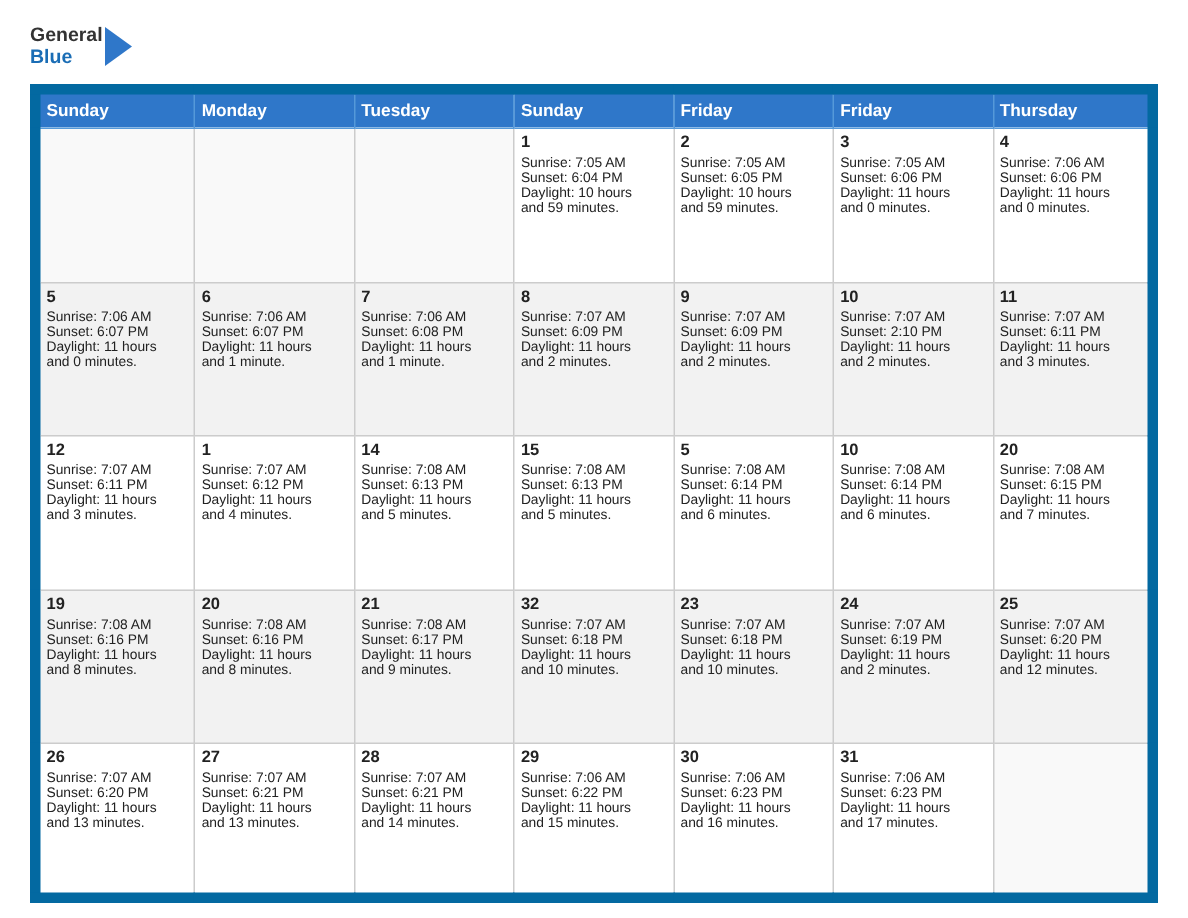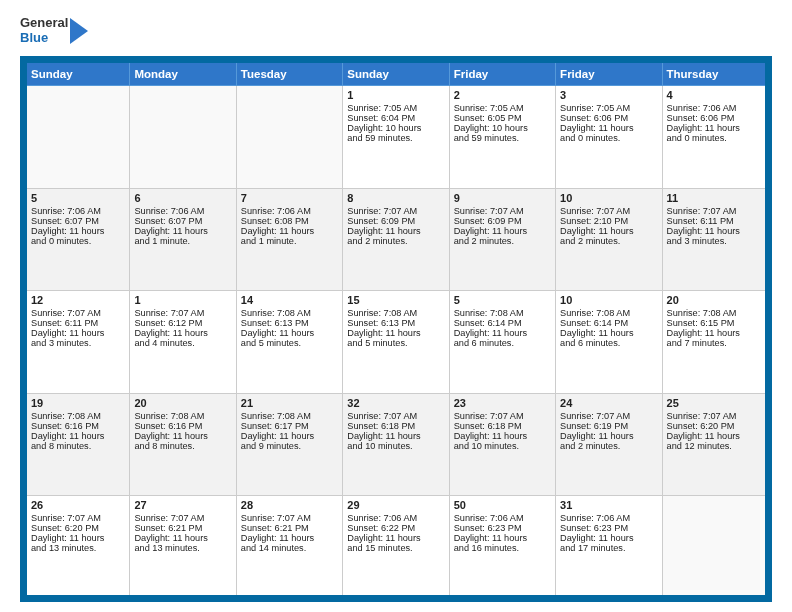--- a/index.html
+++ b/index.html
@@ -322,21 +322,21 @@
             <div>and 14 minutes.</div>
           </td>
           <td>
             <span class="day-num">29</span>
             <div>Sunrise: 7:06 AM</div>
             <div>Sunset: 6:22 PM</div>
             <div>Daylight: 11 hours</div>
             <div>and 15 minutes.</div>
           </td>
           <td>
-            <span class="day-num">50</span>
+            <span class="day-num">30</span>
             <div>Sunrise: 7:06 AM</div>
             <div>Sunset: 6:23 PM</div>
             <div>Daylight: 11 hours</div>
             <div>and 16 minutes.</div>
           </td>
           <td>
             <span class="day-num">31</span>
             <div>Sunrise: 7:06 AM</div>
             <div>Sunset: 6:23 PM</div>
             <div>Daylight: 11 hours</div>

